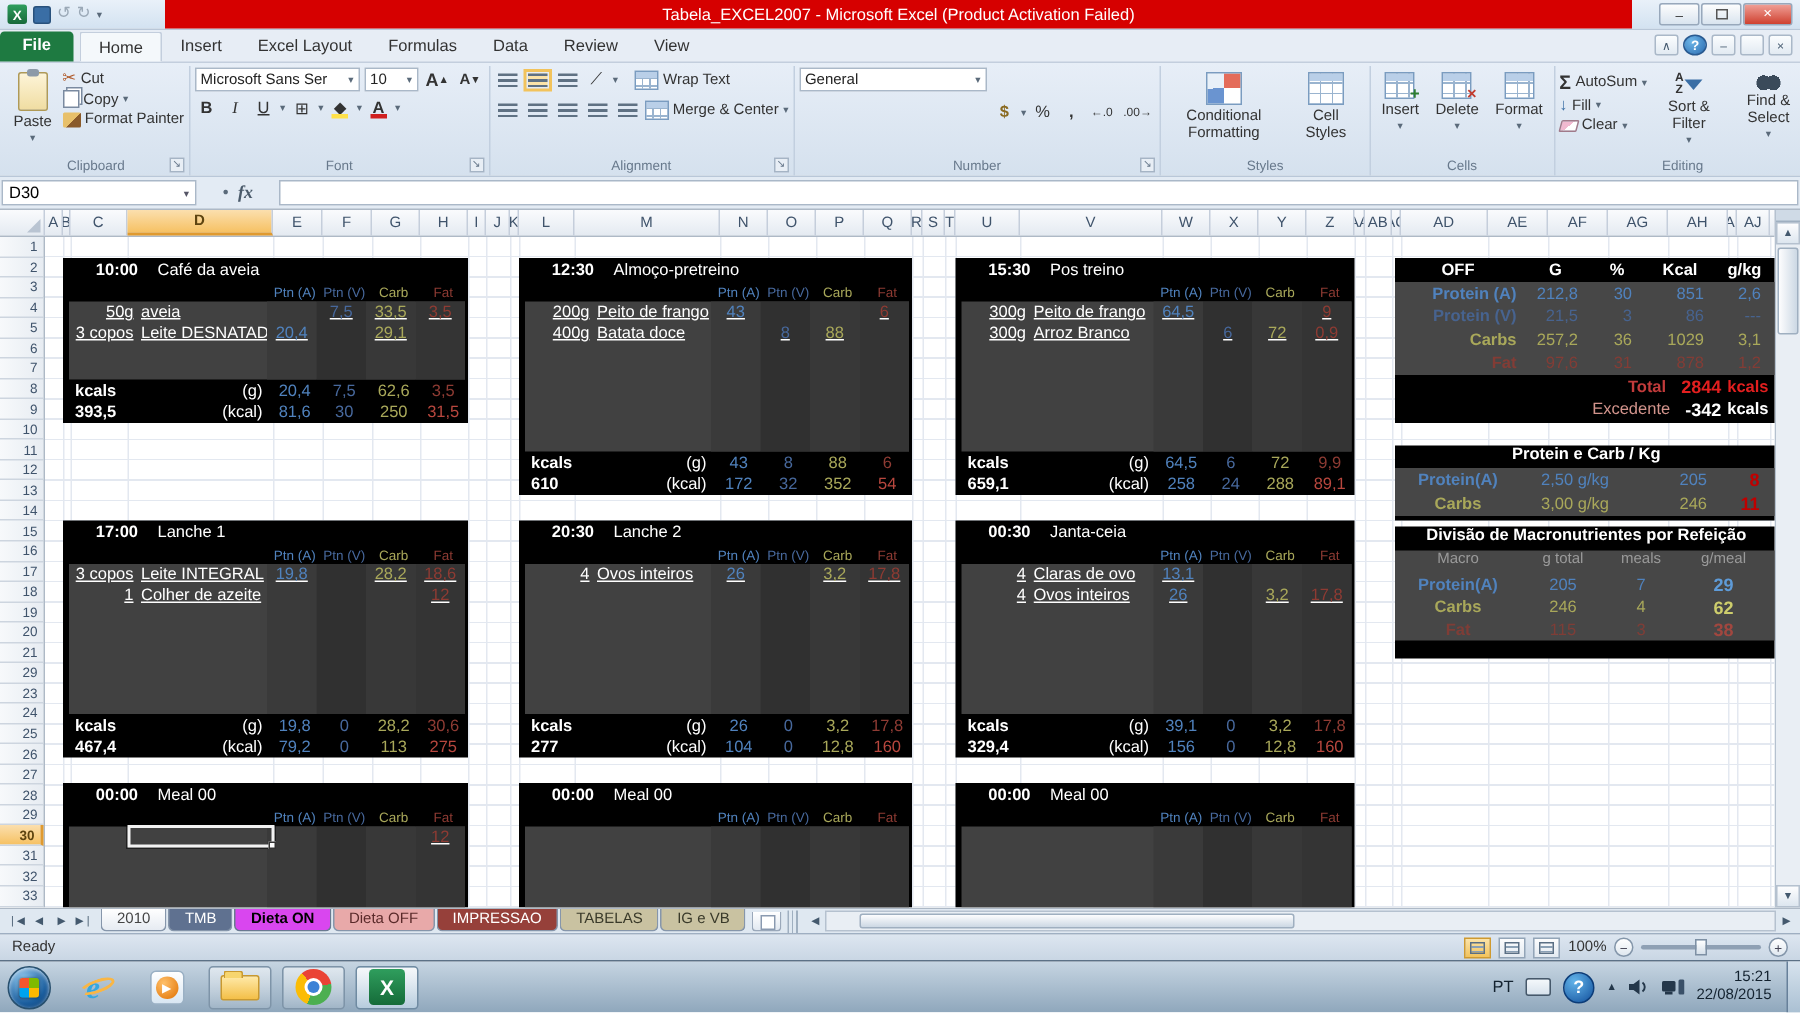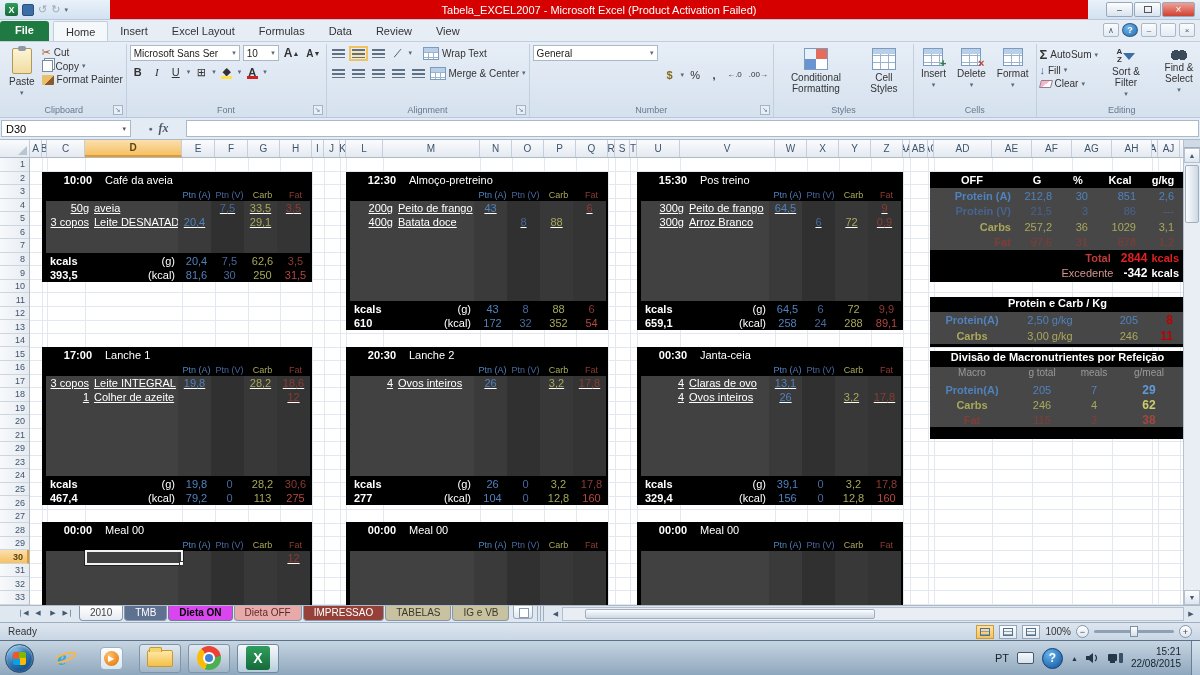--- a/index.html
+++ b/index.html
@@ -155,21 +155,21 @@
 .selhandle { position: absolute; right: -3px; bottom: -3px; width: 5px; height: 5px; background: #fff; border: 1px solid #333; }
 
 
 .vscroll { width: 17px; background: #e9eef4; border-left: 1px solid #b5c1cf; display: flex; flex-direction: column; align-items: stretch; }
 .vs-split { height: 8px; background: #cfdae6; border-bottom: 1px solid #9fafc0; }
 .sarrow { height: 15px; display: flex; align-items: center; justify-content: center; font-size: 7px; color: #44596e; background: linear-gradient(#fdfdfe,#dde6ef); border: 1px solid #b5c1cf; }
 .vs-track { flex: 1; position: relative; }
 .vs-thumb { position: absolute; left: 1px; right: 1px; top: 2px; height: 58px; background: linear-gradient(to right,#fdfdfe,#ccd8e4); border: 1px solid #9fafc0; border-radius: 2px; }
 
 
-.tabsrow { height: 17px; background: #dfe8f1; border-top: 1px solid #aeb9c6; display: flex; align-items: flex-start; font-size: 10px; padding-left: 12px; }
+.tabsrow { height: 17px; background: #dfe8f1; border-top: 1px solid #aeb9c6; display: flex; align-items: center; font-size: 10px; }
 .tnav { display: flex; gap: 1px; padding: 0 4px; }
 .tnavb { width: 14px; height: 13px; display: flex; align-items: center; justify-content: center; font-size: 7px; color: #44596e; }
 .stabs { display: flex; align-items: flex-start; height: 16px; }
 .stab { padding: 1px 10px 2px; margin-right: 1px; border: 1px solid #8696ab; border-top: none; border-radius: 0 0 4px 4px; font-size: 10px; height: 15px; white-space: nowrap; }
 .tone-plain { background: linear-gradient(#ffffff,#e6ebf2); color: #444; }
 .tone-slate { background: #5f7190; color: #fff; }
 .tone-active { background: #d946ef; color: #000; font-weight: bold; border-color: #6a7a90; }
 .tone-pink { background: #e8a9a9; color: #5a2a2a; }
 .tone-darkred { background: #96403a; color: #fff; }
 .tone-tan { background: #c9c2a1; color: #3a3a2a; }

